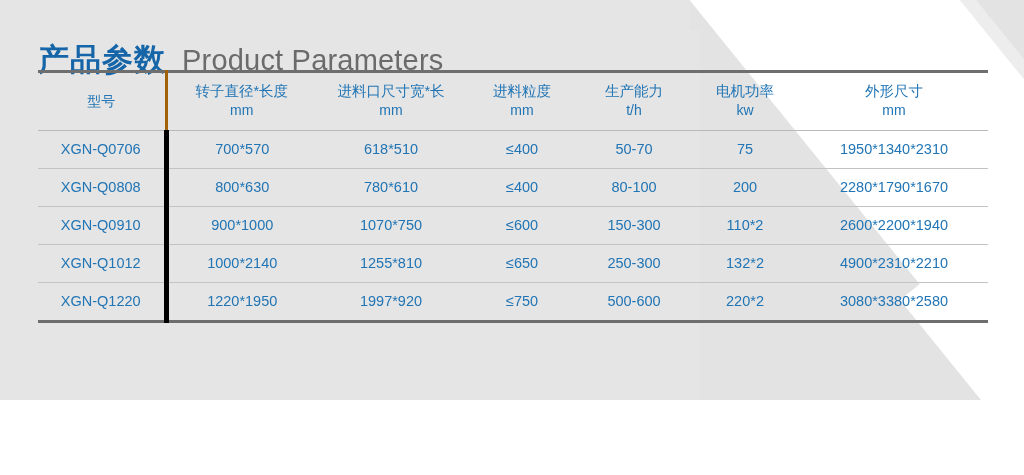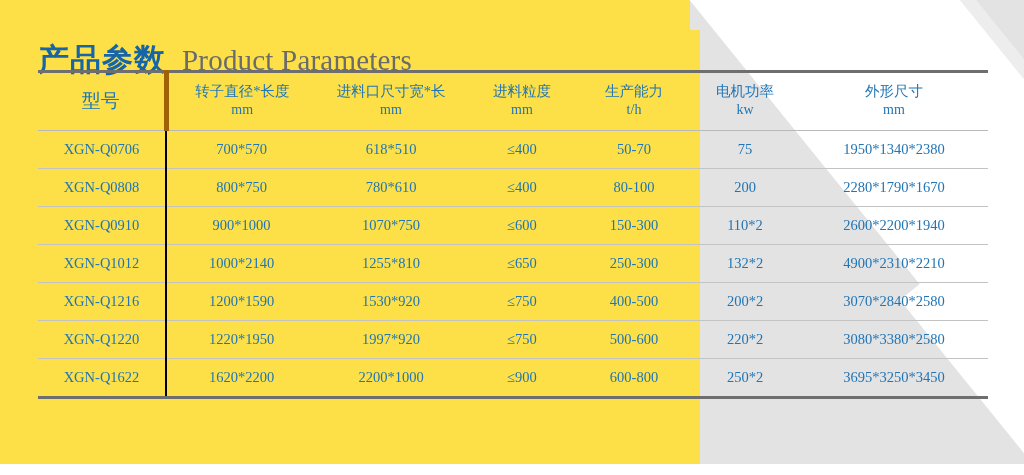--- a/index.html
+++ b/index.html
@@ -11,24 +11,23 @@
     width: 1024px;
     height: 475px;
     background: #ffffff;
     font-family: "Liberation Sans", "DejaVu Sans", sans-serif;
     overflow: hidden;
   }
 
   #page {
     position: relative;
     width: 1024px;
-    height: 464px;
-    background: #fde047;
+    height: 400px;
+    background: #e5e5e5;
     overflow: hidden;
-    font-family: Liberation Serif, serif;
   }
 
   
   .bg-layer {
     position: absolute;
     inset: 0;
     overflow: hidden;
     pointer-events: none;
   }
   
@@ -140,37 +139,37 @@
     border-top: 3px solid #6e6e6e;
     border-bottom: 1px solid #b9b9b9;
     background: transparent;
   }
   table.spec thead th .unit {
     display: block;
     font-size: 14px;
     color: #2175b5;
   }
   table.spec thead th.model-head {
-    border-right: 5px solid #a16207;
-    font-size: 19px;
+    border-right: 3px solid #a16207;
+    font-size: 14px;
   }
 
   table.spec tbody td {
     height: 37px;
     padding: 0 2px;
     text-align: center;
     vertical-align: middle;
     color: #2175b5;
     font-size: 14.5px;
     border-bottom: 1px solid #c3c3c3;
     background: transparent;
     white-space: nowrap;
   }
   table.spec tbody td.model-cell {
-    border-right: 2px solid #000000;
+    border-right: 5px solid #000000;
   }
   table.spec tbody tr:last-child td {
     border-bottom: 3px solid #6e6e6e;
   }
 </style>
 </head>
 <body>
 
 <div id="page">
 
@@ -231,25 +230,25 @@
         </tr>
       </thead>
       <tbody id="spec-body">
           <tr>
             <td class="model-cell">XGN-Q0706</td>
             <td>700*570</td>
             <td>618*510</td>
             <td>≤400</td>
             <td>50-70</td>
             <td>75</td>
-            <td>1950*1340*2380</td>
+            <td>1950*1340*2310</td>
           </tr>
           <tr>
             <td class="model-cell">XGN-Q0808</td>
-            <td>800*750</td>
+            <td>800*630</td>
             <td>780*610</td>
             <td>≤400</td>
             <td>80-100</td>
             <td>200</td>
             <td>2280*1790*1670</td>
           </tr>
           <tr>
             <td class="model-cell">XGN-Q0910</td>
             <td>900*1000</td>
             <td>1070*750</td>
@@ -261,43 +260,25 @@
           <tr>
             <td class="model-cell">XGN-Q1012</td>
             <td>1000*2140</td>
             <td>1255*810</td>
             <td>≤650</td>
             <td>250-300</td>
             <td>132*2</td>
             <td>4900*2310*2210</td>
           </tr>
           <tr>
-            <td class="model-cell">XGN-Q1216</td>
-            <td>1200*1590</td>
-            <td>1530*920</td>
-            <td>≤750</td>
-            <td>400-500</td>
-            <td>200*2</td>
-            <td>3070*2840*2580</td>
-          </tr>
-          <tr>
             <td class="model-cell">XGN-Q1220</td>
             <td>1220*1950</td>
             <td>1997*920</td>
             <td>≤750</td>
             <td>500-600</td>
             <td>220*2</td>
             <td>3080*3380*2580</td>
           </tr>
-          <tr>
-            <td class="model-cell">XGN-Q1622</td>
-            <td>1620*2200</td>
-            <td>2200*1000</td>
-            <td>≤900</td>
-            <td>600-800</td>
-            <td>250*2</td>
-            <td>3695*3250*3450</td>
-          </tr>
         </tbody>
     </table>
   </div>
 
 </div>
 
 </body></html>

